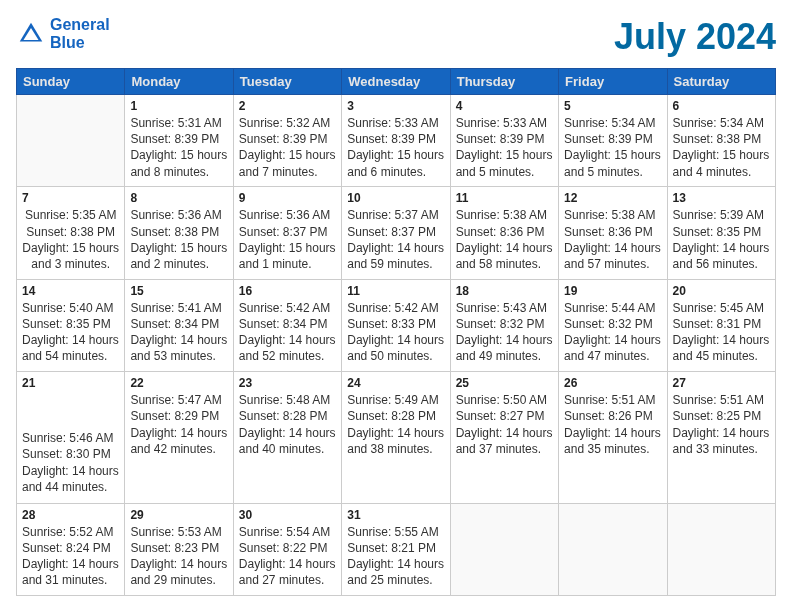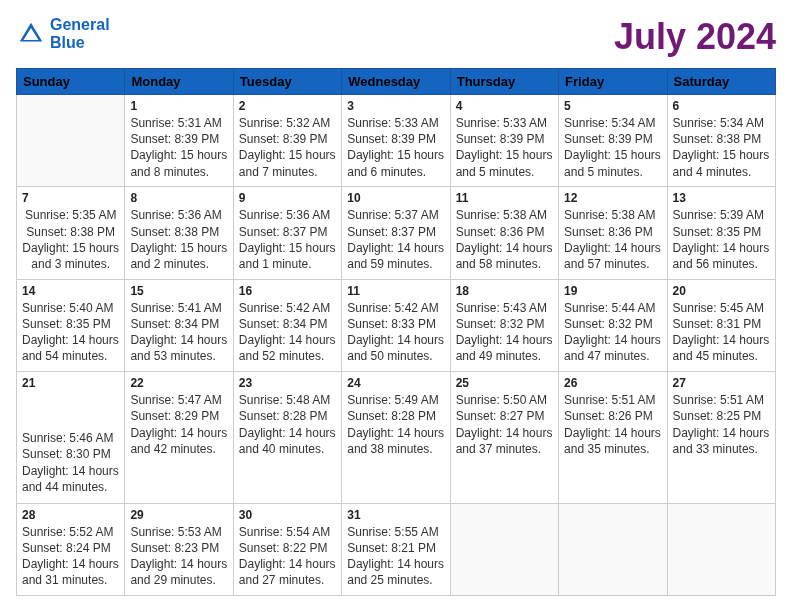--- a/index.html
+++ b/index.html
@@ -40,36 +40,36 @@
     .logo-icon {
       width: 30px;
       height: 30px;
     }
     .title-block {
       text-align: right;
     }
     .month-title {
       font-size: 36px;
       font-weight: bold;
-      color: #701a75;
+      color: #0369a1;
     }
     .location {
       font-size: 16px;
       color: #444;
     }
     .calendar {
       flex: 1;
       border: 1px solid #ccc;
       border-collapse: collapse;
       width: 100%;
       table-layout: fixed;
     }
     .calendar th {
       background-color: #1565c0;
-      color: #000000;
+      color: #e5e5e5;
       text-align: left;
       padding: 5px 6px;
       font-size: 13px;
       border: 1px solid #1a52a0;
     }
     .calendar td {
       vertical-align: top;
       padding: 4px 5px;
       border: 1px solid #ccc;
       font-size: 10px;

